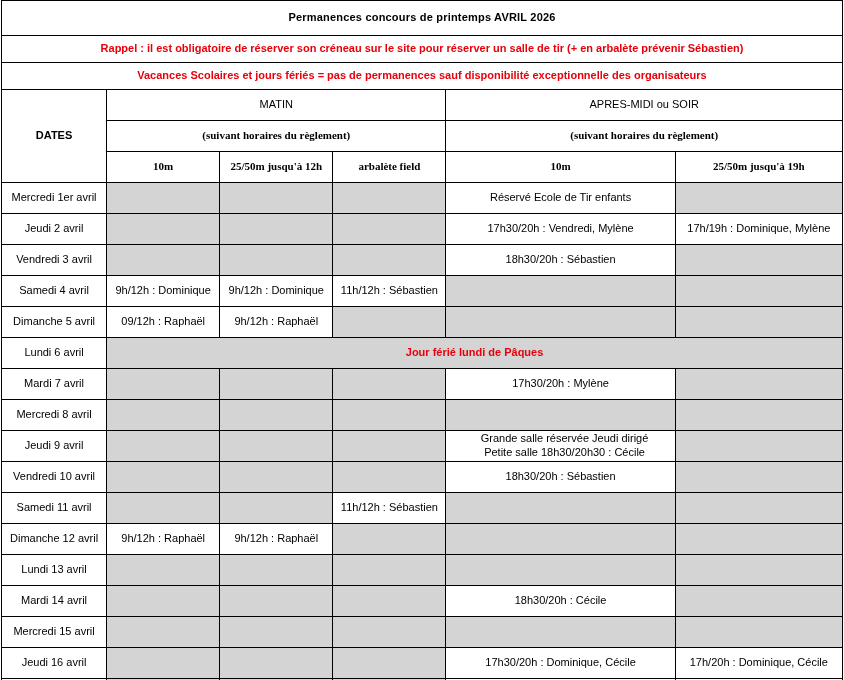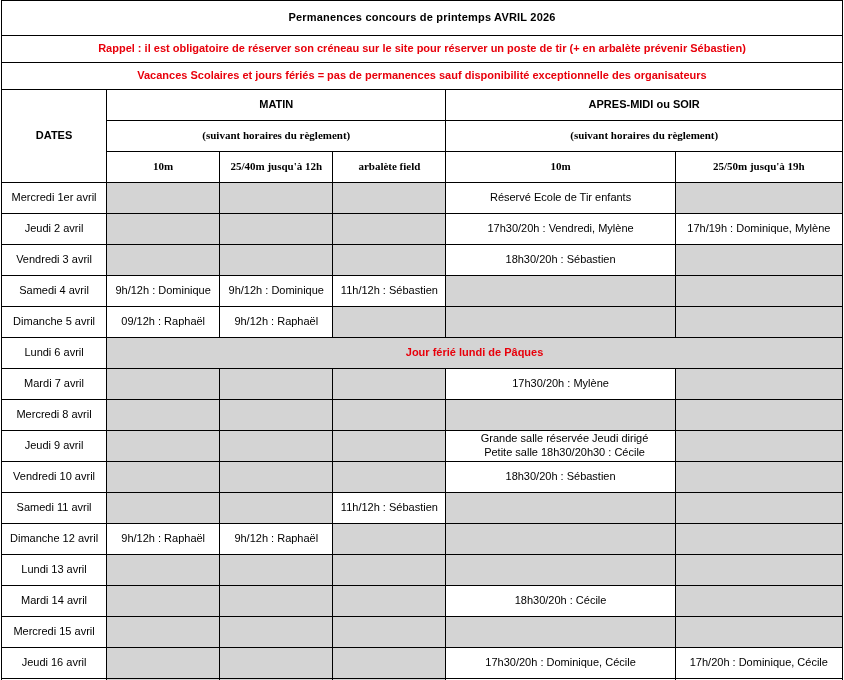--- a/index.html
+++ b/index.html
@@ -44,21 +44,21 @@
     height: 34px !important;
     letter-spacing: 0.2px;
   }
   .notice {
     color: #e8000b;
     font-weight: bold;
     font-size: 11px;
     height: 26px !important;
   }
   .hdr {
-    font-weight: bold;
+    font-weight: normal;
     font-size: 11px;
   }
   .hdr-sub {
     font-weight: bold;
     font-size: 10px;
     font-family: Liberation Serif, serif;
   }
   .dates-hdr {
     font-weight: bold;
     font-size: 12px;
@@ -98,37 +98,37 @@
       <col style="width:113px">
       <col style="width:113px">
       <col style="width:229px">
       <col style="width:167px">
     </colgroup>
     <tbody>
       <tr>
         <td class="title-cell" colspan="6">Permanences concours de printemps AVRIL 2026</td>
       </tr>
       <tr>
-        <td class="notice" colspan="6">Rappel : il est obligatoire de réserver son créneau sur le site pour réserver un poste de tir (+ en arbalète prévenir Sébastien)</td>
+        <td class="notice" colspan="6">Rappel : il est obligatoire de réserver son créneau sur le site pour réserver un salle de tir (+ en arbalète prévenir Sébastien)</td>
       </tr>
       <tr>
         <td class="notice" colspan="6">Vacances Scolaires et jours fériés = pas de permanences sauf disponibilité exceptionnelle des organisateurs</td>
       </tr>
       <tr class="hdr-top">
         <td class="dates-hdr" rowspan="3">DATES</td>
         <td class="hdr" colspan="3">MATIN</td>
         <td class="hdr" colspan="2">APRES-MIDI ou SOIR</td>
       </tr>
       <tr class="hdr-top">
         <td class="hdr-sub" colspan="3">(suivant horaires du règlement)</td>
         <td class="hdr-sub" colspan="2">(suivant horaires du règlement)</td>
       </tr>
       <tr>
         <td class="hdr-sub">10m</td>
-        <td class="hdr-sub">25/40m jusqu'à 12h</td>
+        <td class="hdr-sub">25/50m jusqu'à 12h</td>
         <td class="hdr-sub">arbalète field</td>
         <td class="hdr-sub">10m</td>
         <td class="hdr-sub">25/50m jusqu'à 19h</td>
       </tr>
     </tbody>
     <tbody id="rows-body">
         <tr>
           <td class="daycell">Mercredi 1er avril</td>
           <td class="entry shade"></td>
           <td class="entry shade"></td>

